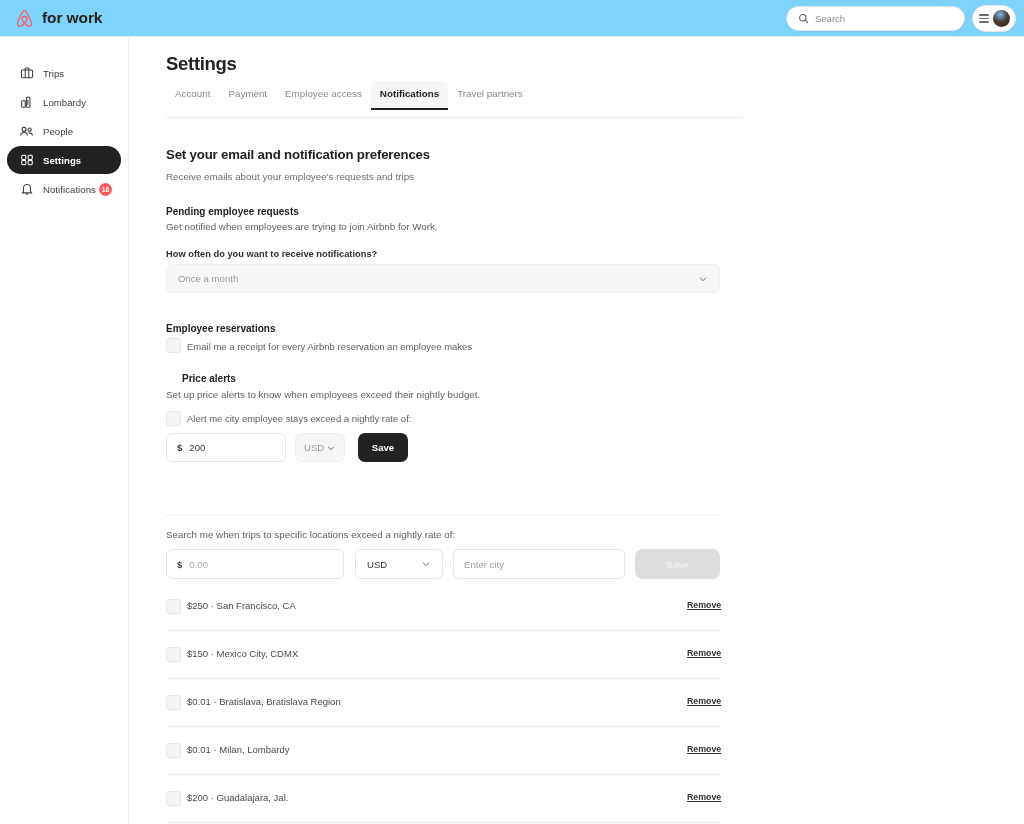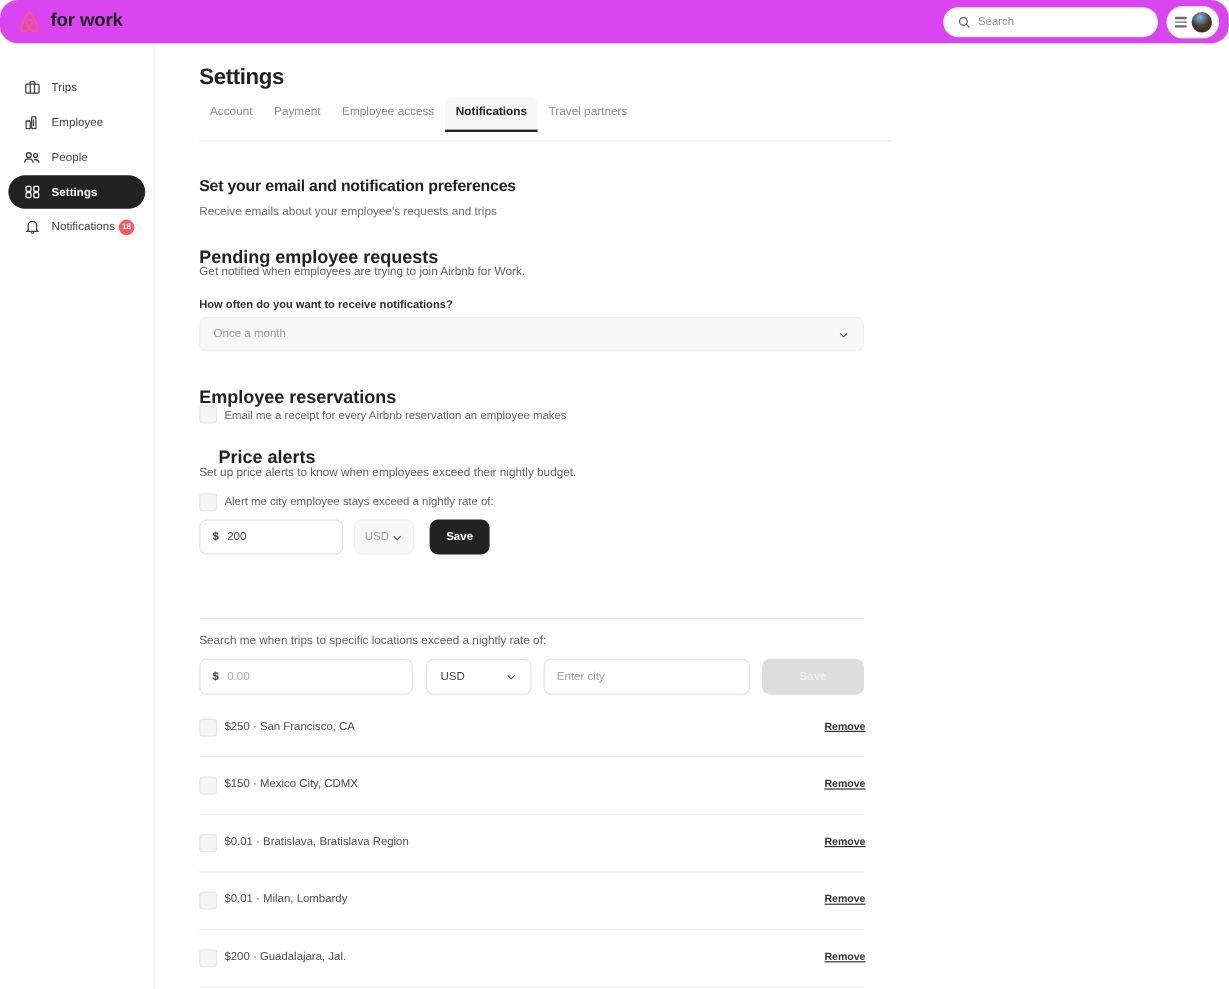--- a/index.html
+++ b/index.html
@@ -9,23 +9,23 @@
     background: #ffffff;
     font-family: "Liberation Sans", sans-serif;
     color: #222222;
     overflow: hidden;
   }
 
   
   .topbar {
     position: absolute; top: 0; left: 0;
     width: 1024px; height: 37px;
-    background: #d946ef;
+    background: #7dd3fc;
     border-bottom: 1px solid #ebebeb;
-    display: flex; align-items: center; border-radius: 15px;
+    display: flex; align-items: center;
   }
   .brand {
     display: flex; align-items: center;
     margin-left: 14px; gap: 7px;
   }
   .brand-logo { width: 21px; height: 21px; display: block; }
   .brand-text {
     font-size: 15.5px; font-weight: 700; color: #222222;
     letter-spacing: -0.1px;
   }
@@ -131,21 +131,21 @@
   .sec-heading {
     position: absolute; left: 23px;
     font-size: 13.2px; font-weight: 700; letter-spacing: -0.15px;
   }
   .sec-sub {
     position: absolute; left: 23px;
     font-size: 9.8px; color: #6f6f6f;
   }
   .sub-heading {
     position: absolute; left: 23px;
-    font-size: 15px; font-weight: 700; color: #222; text-align: center;
+    font-size: 10px; font-weight: 700; color: #222; text-align: center;
   }
   .body-text {
     position: absolute; left: 23px;
     font-size: 9.8px; color: #5f5f5f;
   }
   .field-label {
     position: absolute; left: 23px;
     font-size: 9.3px; font-weight: 700; color: #2f2f2f;
   }
 
@@ -274,21 +274,21 @@
   </div>
 
   <div class="nav-item">
     <span class="nav-icon">
       <svg width="14" height="14" viewBox="0 0 24 24" fill="none" stroke="#3f3f3f" stroke-width="1.8">
         <rect x="3" y="10" width="6" height="11" rx="1"></rect>
         <rect x="11" y="4" width="6" height="17" rx="1"></rect>
         <line x1="13.5" y1="8" x2="13.5" y2="17"></line>
       </svg>
     </span>
-    <span class="nav-label">Employee</span>
+    <span class="nav-label">Lombardy</span>
   </div>
 
 
   <div class="nav-item">
     <span class="nav-icon">
       <svg width="15" height="15" viewBox="0 0 24 24" fill="none" stroke="#3f3f3f" stroke-width="1.8">
         <circle cx="8" cy="8.5" r="3.2"></circle>
         <path d="M2.5 18.5c0-3 2.5-5 5.5-5s5.5 2 5.5 5"></path>
         <circle cx="17" cy="9" r="2.6"></circle>
         <path d="M15 14.2c3 0 6.5 1.4 6.5 4.3"></path>

